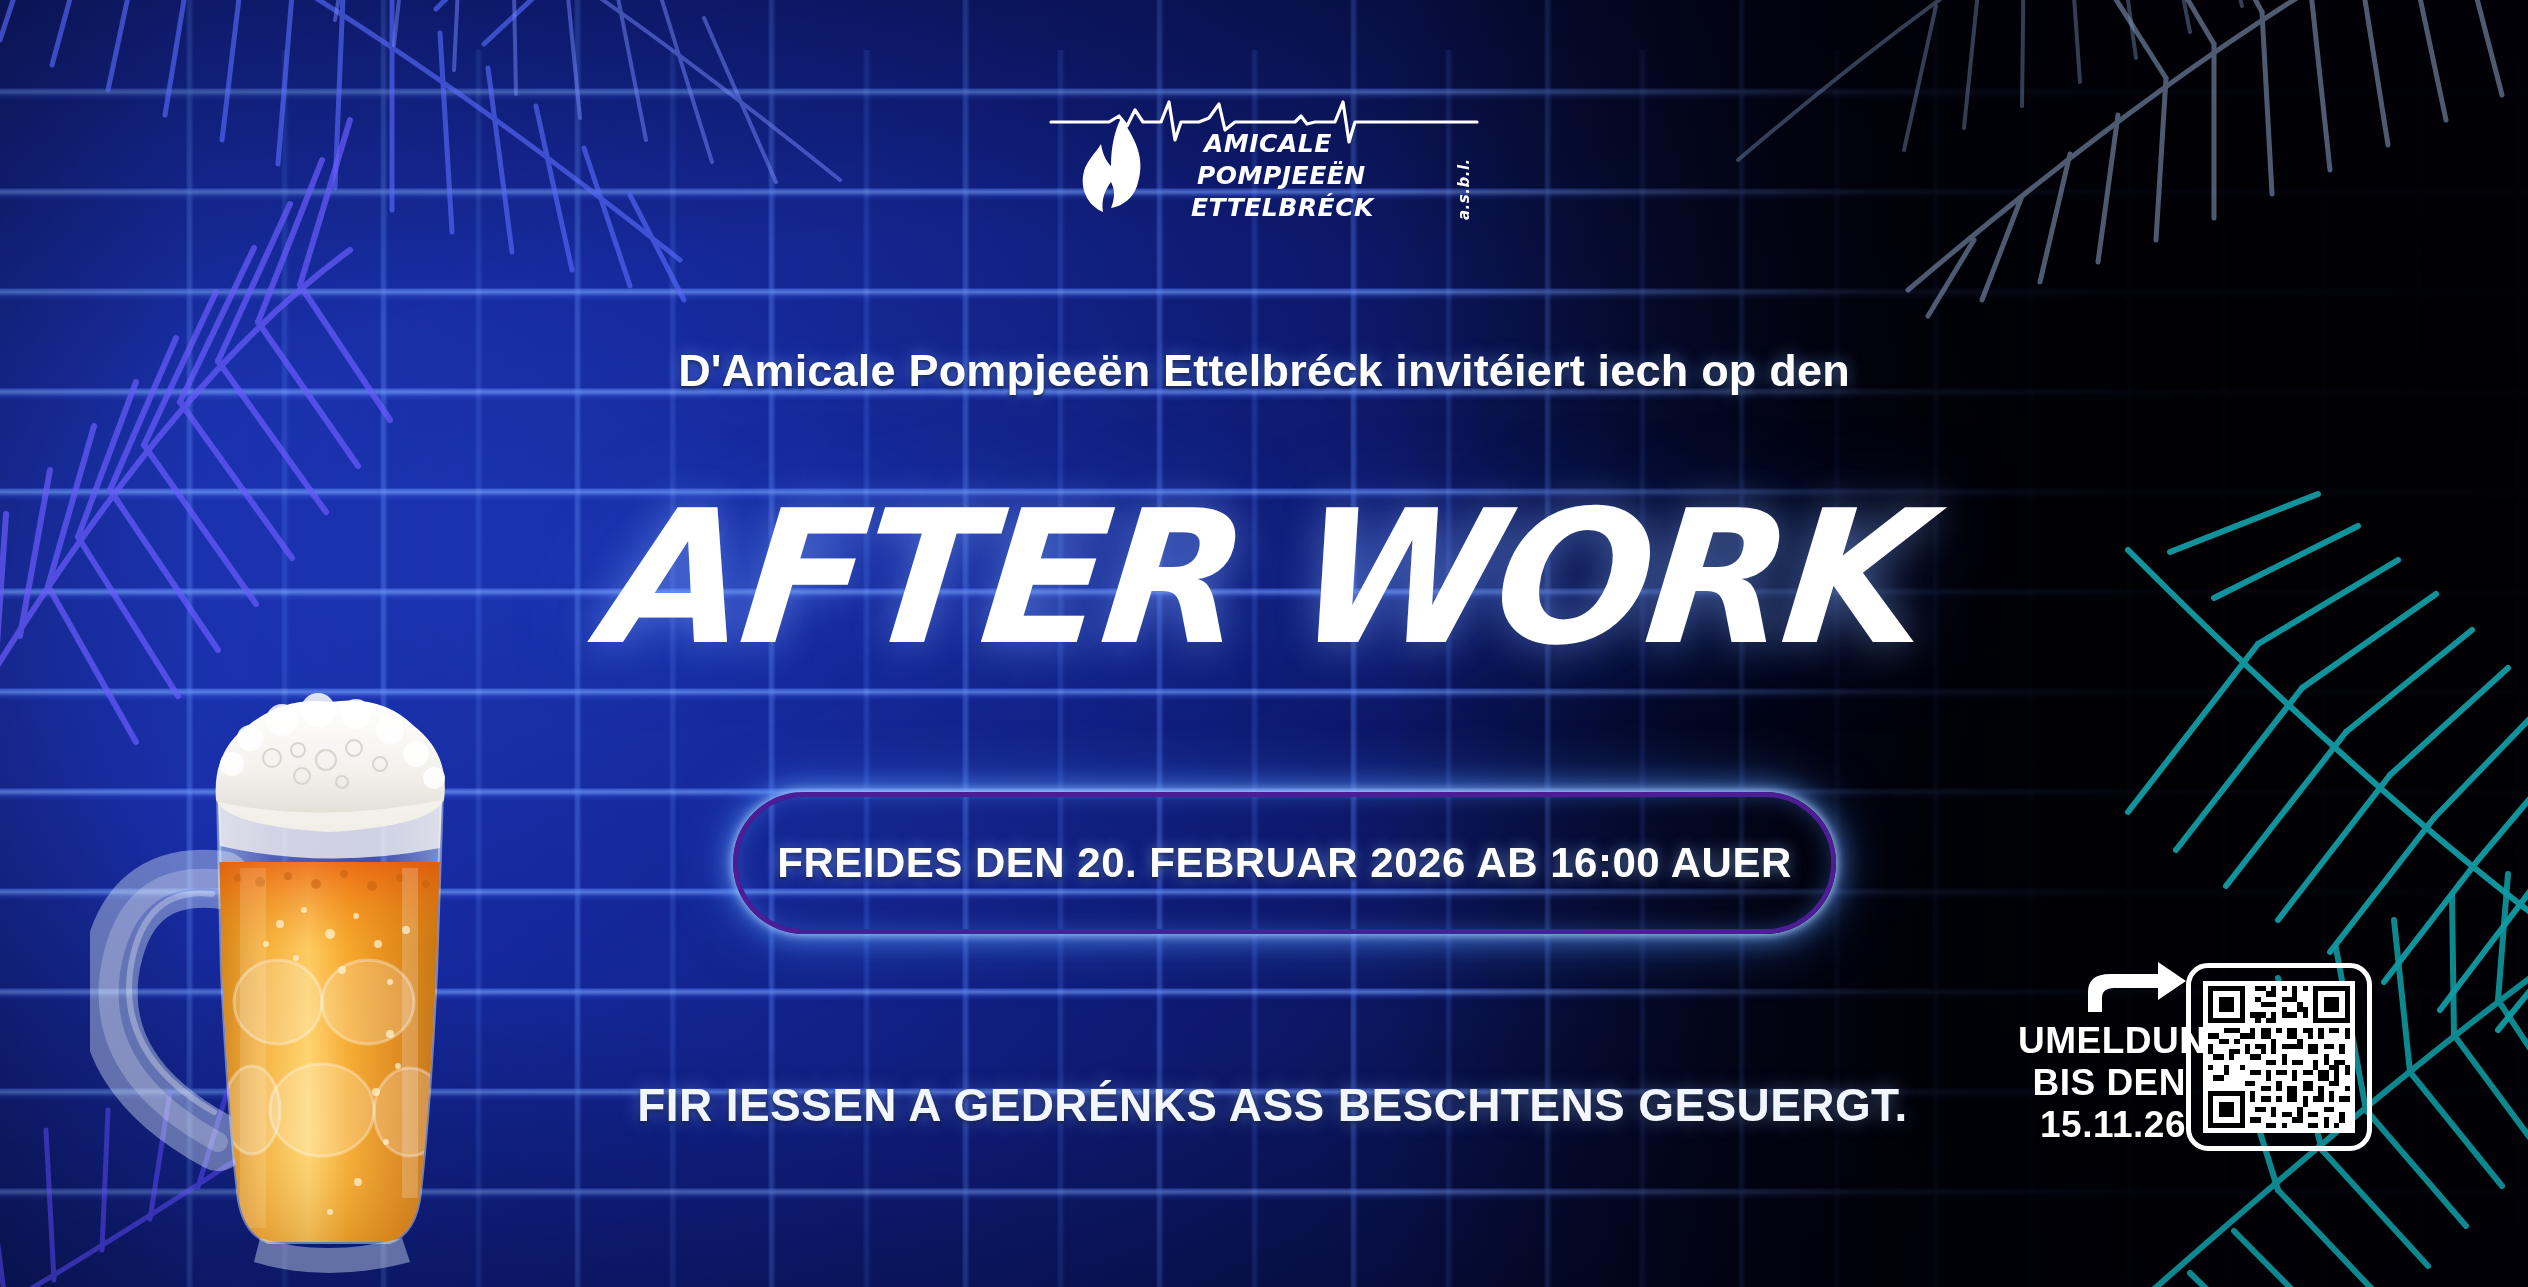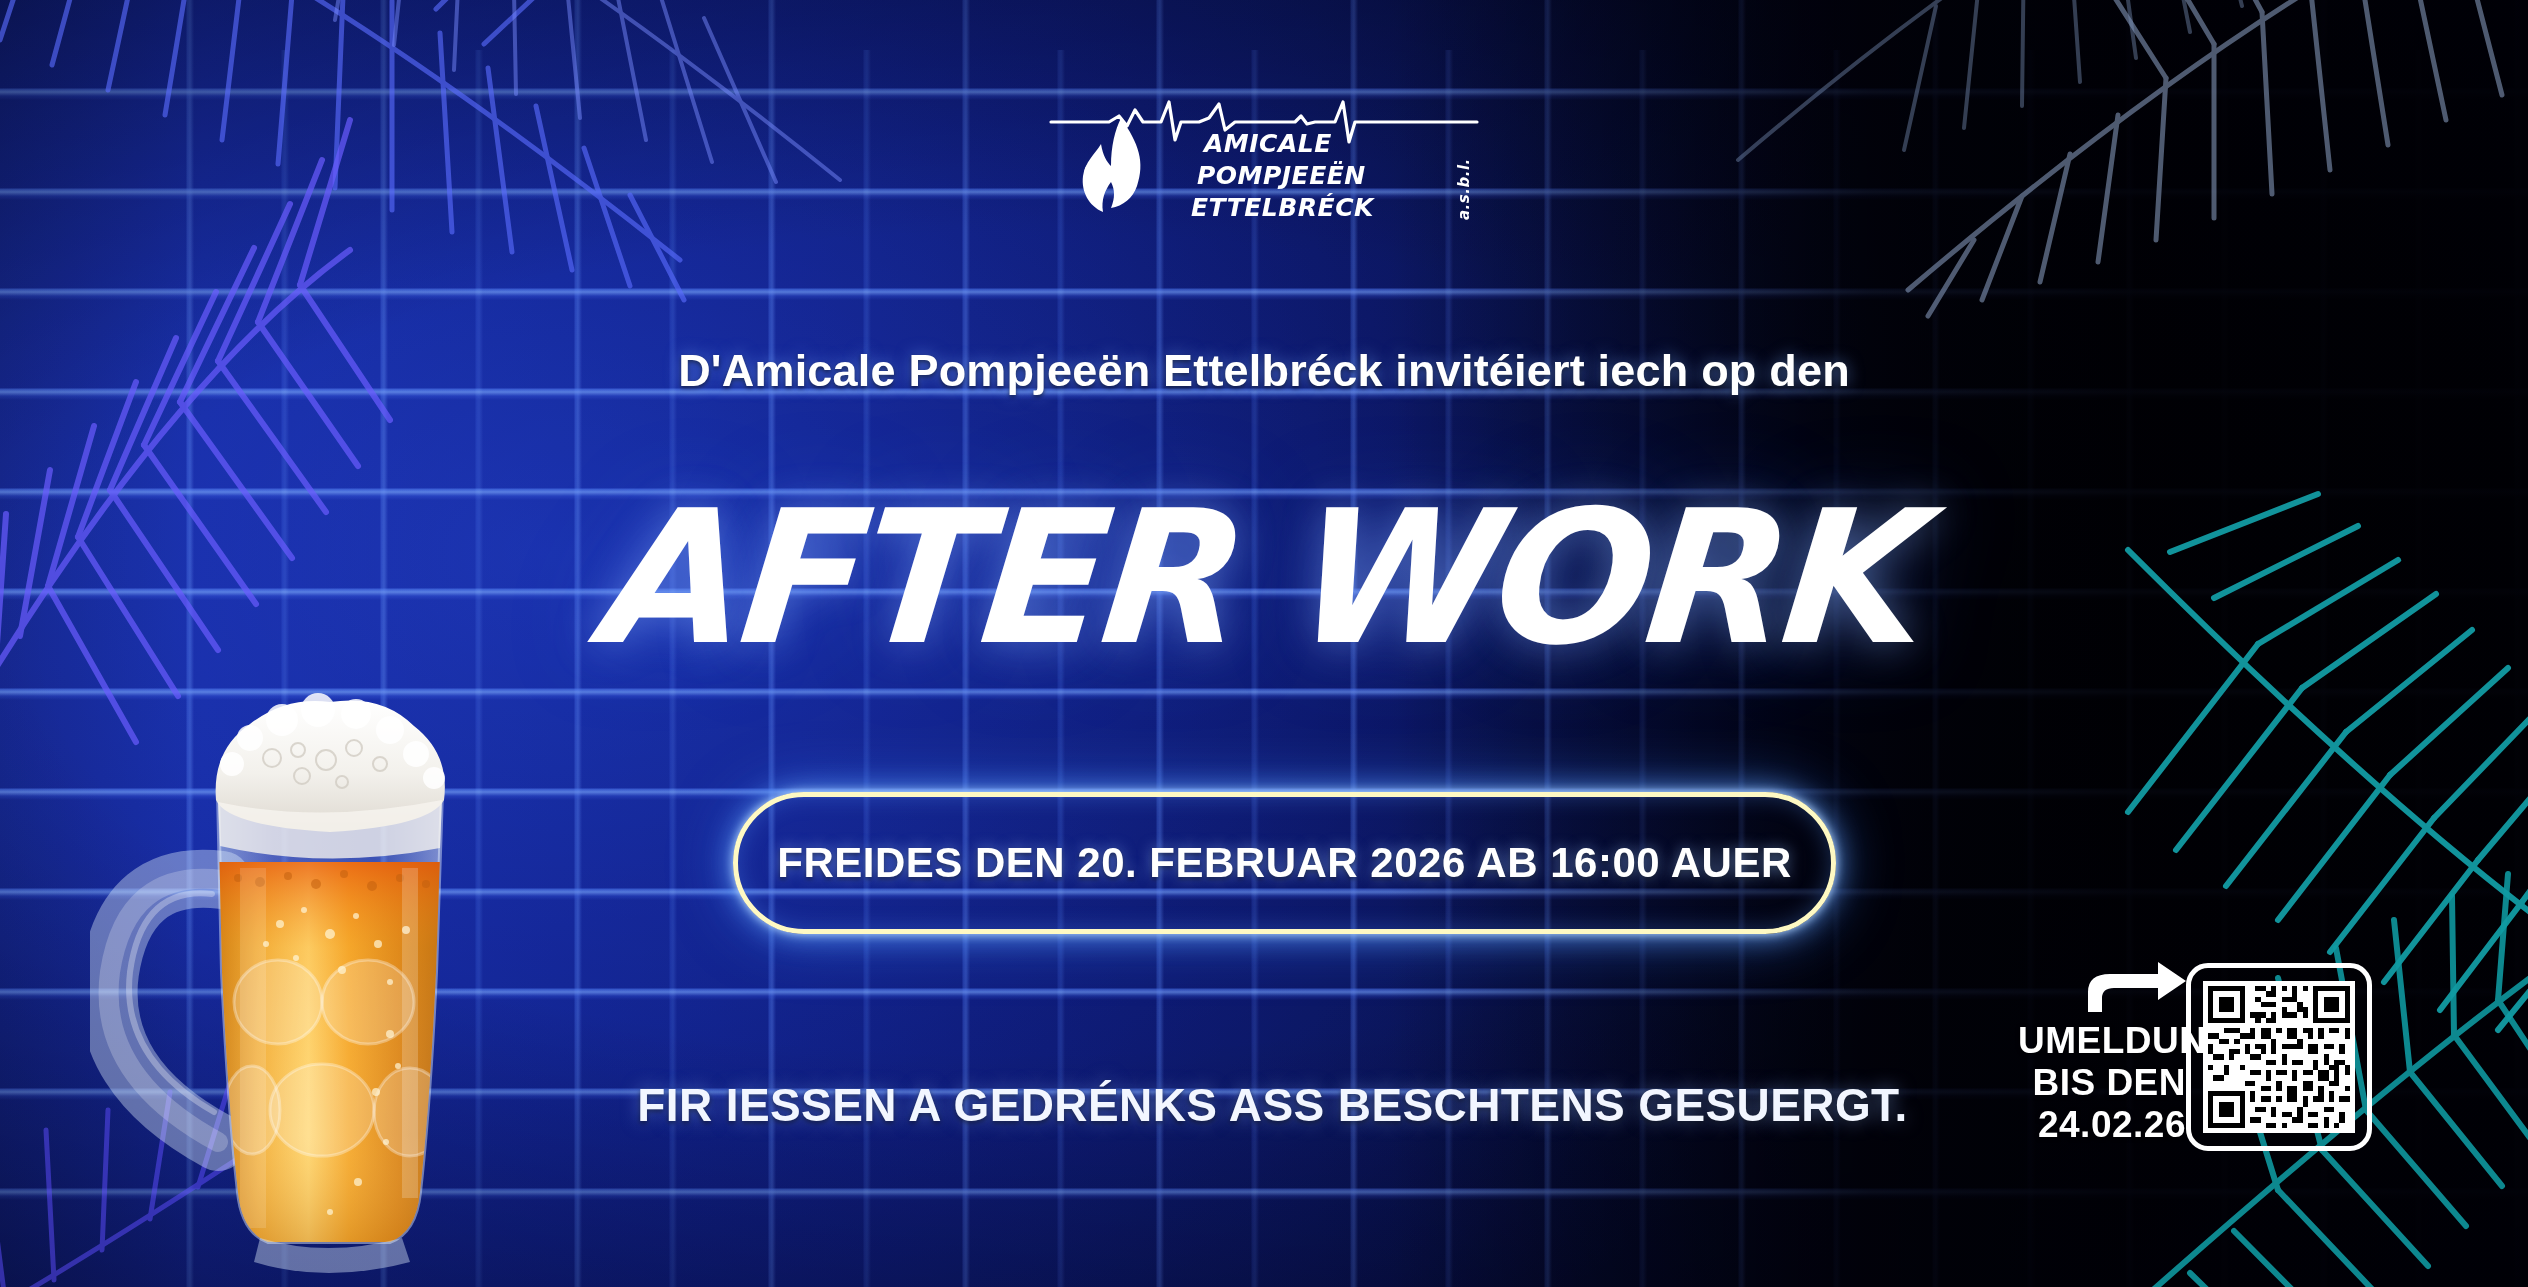--- a/index.html
+++ b/index.html
@@ -113,21 +113,21 @@
     font-family:"DejaVu Sans", sans-serif;
     letter-spacing:-6px;
     transform:skewX(-6deg);
     text-shadow:0 0 40px rgba(140,180,255,.45), 0 0 90px rgba(60,110,255,.35);
   }
 
   .banner{
     position:absolute;
     left:733px; top:792px;
     width:1103px; height:142px;
-    border:5px solid #fef9c3;
+    border:5px solid #4c1d95;
     border-radius:71px;
     box-shadow:
        0 0 10px rgba(190,220,255,.95),
        0 0 28px rgba(110,170,255,.80),
        0 0 60px rgba(60,130,255,.55),
        inset 0 0 22px rgba(90,150,255,.30);
     display:flex; flex-direction:column;
     align-items:center; justify-content:center;
   }
   .banner-line{
@@ -548,21 +548,21 @@
     <div class="qr-arrow">
       <svg width="110" height="62" viewBox="0 0 110 62">
         <path d="M8 54 L8 34 Q8 16 30 16 L78 16 L78 4 L106 23 L78 42 L78 30 L34 30
                  Q22 30 22 40 L22 54 Z" fill="#ffffff"></path>
       </svg>
     </div>
 
     <div class="qr-text">
       <div>UMELDUNG</div>
       <div>BIS DEN</div>
-      <div>24.02.26</div>
+      <div>15.11.26</div>
     </div>
 
     <div class="qr-frame">
       <div class="qr-inner">
         <svg width="152" height="152" viewBox="0 0 29 29" shape-rendering="crispEdges">
           <rect width="29" height="29" fill="#ffffff"></rect>
           <g fill="#000000">
 
             <path d="M1 1h7v7h-7z"></path>
               <path d="M2 2h5v5h-5z" fill="#fff"></path>

